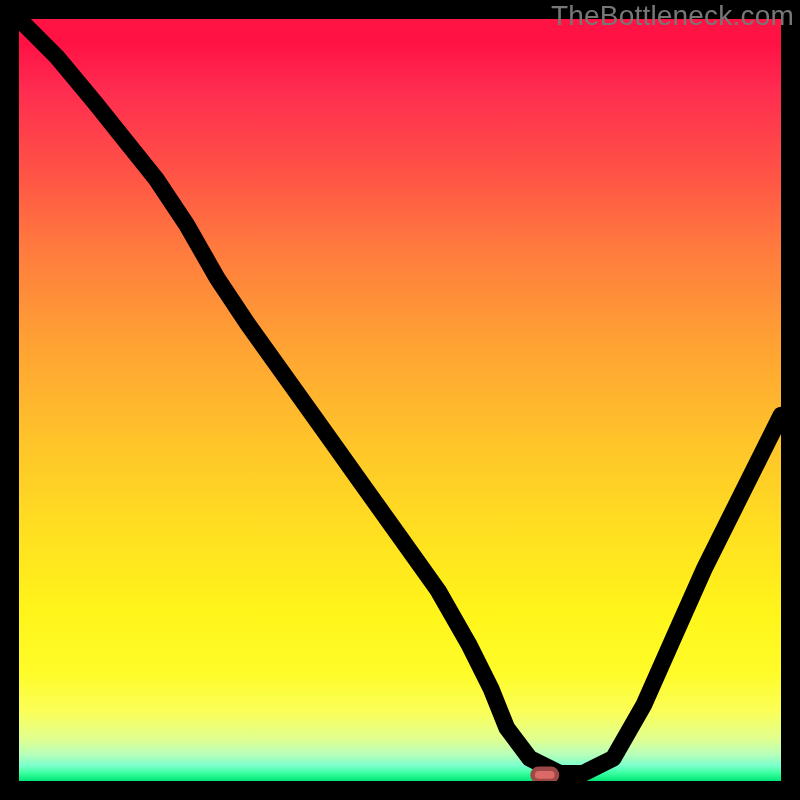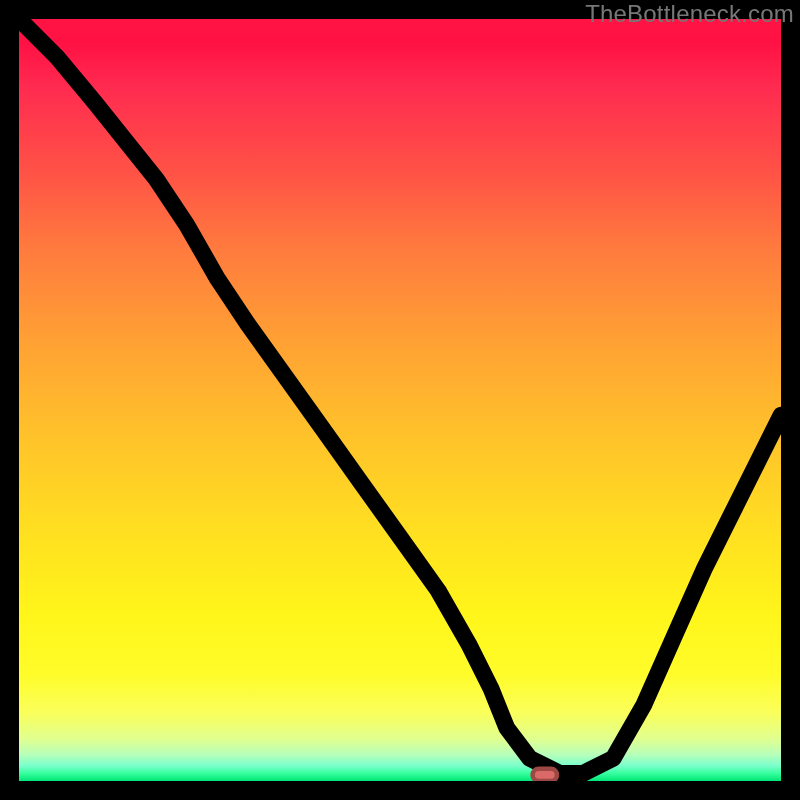--- a/index.html
+++ b/index.html
@@ -60,21 +60,21 @@
   .marker {
     fill: #d96a67;
     stroke: #9e4845;
     stroke-width: 0.6;
   }
   .watermark {
     position: absolute;
     top: 0px;
     right: 6px;
     color: #777;
-    font-size: 24px;
+    font-size: 28px;
     font-weight: 500;
     letter-spacing: 0.2px;
     user-select: none;
   }
 </style>
 </head>
 <body>
 
 <div class="stage">
 

